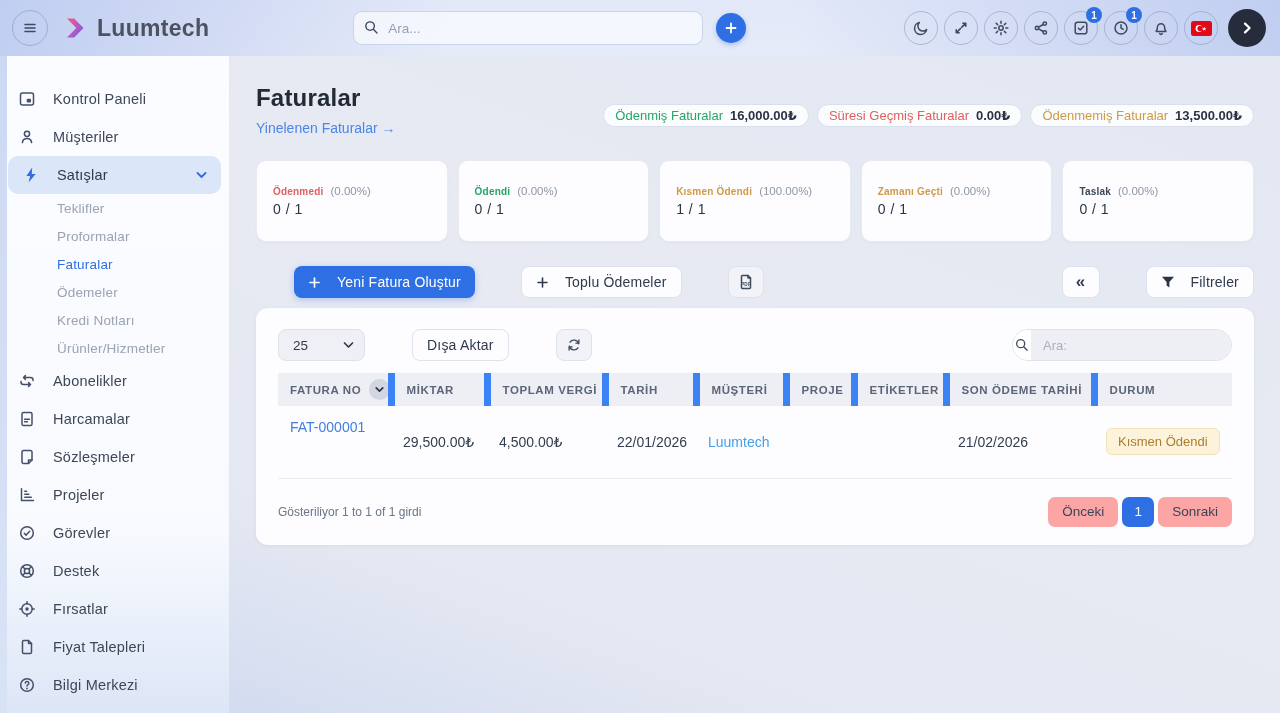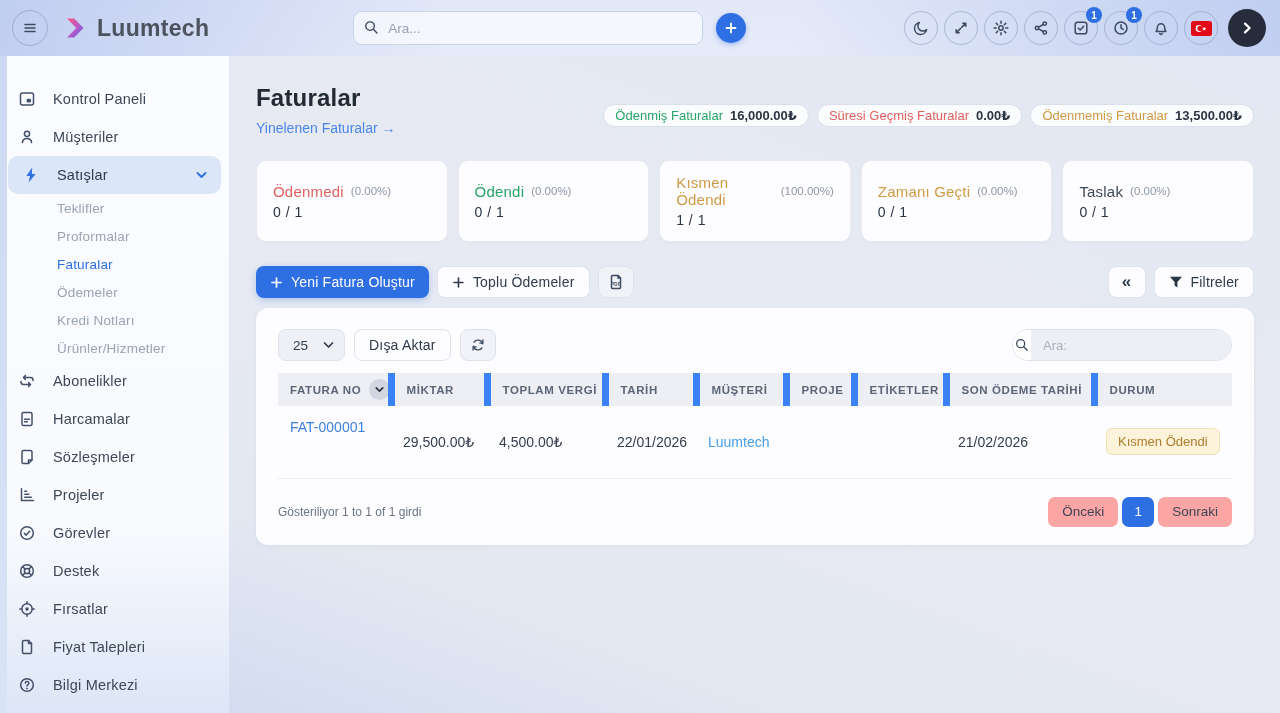--- a/index.html
+++ b/index.html
@@ -57,37 +57,37 @@
   .pill { display:flex; align-items:center; gap:7px; background:rgba(255,255,255,.85); border:1px solid #d9dfeb;
           border-radius:999px; padding:3px 11px; font-size:13px; white-space:nowrap; }
   .pill .pv { color:#2b3444; font-weight:700; }
   .pl-green { color:#27a567; } .pl-red { color:#e0605e; } .pl-orange { color:#cf9a44; }
 
   .cards-row { display:flex; gap:10px; margin-top:23px; }
   .scard { flex:1; height:82px; background:#fdfdff; border:1px solid #e7eaf1; border-radius:10px;
            padding:0 16px; display:flex; flex-direction:column; justify-content:center; cursor:pointer;
            box-shadow:0 1px 2px rgba(40,55,90,.04); }
   .scard-top { display:flex; align-items:center; gap:7px; }
-  .scard-label { font-size:15px; font-weight:400; letter-spacing:.2px; }
+  .scard-label { font-size:10px; font-weight:700; letter-spacing:.2px; }
   .scard-pct { font-size:11.5px; color:#8e97a7; white-space:nowrap; }
   .scard-count { font-size:14px; color:#2b3444; margin-top:4px; letter-spacing:.5px; }
   .c-red { color:#e0605e; } .c-green { color:#27a567; } .c-orange { color:#cf9a44; } .c-dark { color:#3d4757; }
 
   .actions-row { display:flex; gap:8px; margin-top:24px; align-items:center; }
   .btn { height:32px; border-radius:8px; font-size:14px; font-family:inherit; cursor:pointer;
-         display:inline-flex; align-items:center; gap:8px; padding:0 14px; letter-spacing:.2px; }
+         display:inline-flex; align-items:center; gap:16px; padding:0 14px; letter-spacing:.2px;margin-left:38px; }
   .btn-primary { background:#2e6fe4; border:none; color:#fff; box-shadow:0 2px 6px rgba(46,111,228,.3); }
   .btn-light { background:#fdfdff; border:1px solid #dde2ec; color:#2f3a4c; }
   .btn-sq { width:36px; padding:0; justify-content:center; background:#f1f3f8; border:1px solid #dde2ec; }
   .spacer { flex:1; }
 
   .panel { margin-top:10px; background:#fdfdff; border-radius:12px; padding:21px 22px 18px;
            box-shadow:0 1px 4px rgba(35,48,80,.06); }
   .tbl-controls { display:flex; align-items:center; gap:9px; }
-  .select { width:67px; height:32px; background:#eef0f5; border:1px solid #dde2ec; border-radius:8px;
+  .select { width:87px; height:32px; background:#eef0f5; border:1px solid #dde2ec; border-radius:8px;
             display:flex; align-items:center; justify-content:space-between; padding:0 10px 0 14px;
             font-size:13.5px; color:#2f3a4c; cursor:pointer; }
   .search-group { margin-left:auto; width:220px; height:32px; border:1px solid #dde2ec; border-radius:16px;
             display:flex; overflow:hidden; background:#fff; }
   .search-group .seg-icon { width:40px; display:flex; align-items:center; justify-content:center; background:#fff; }
   .search-group input { flex:1; border:none; outline:none; background:#edeff4; padding:0 12px;
             font-size:13px; color:#44506a; font-family:inherit; }
   .search-group input::placeholder { color:#a8b0bf; }
 
   table { width:100%; border-collapse:collapse; margin-top:12px; table-layout:fixed; }

